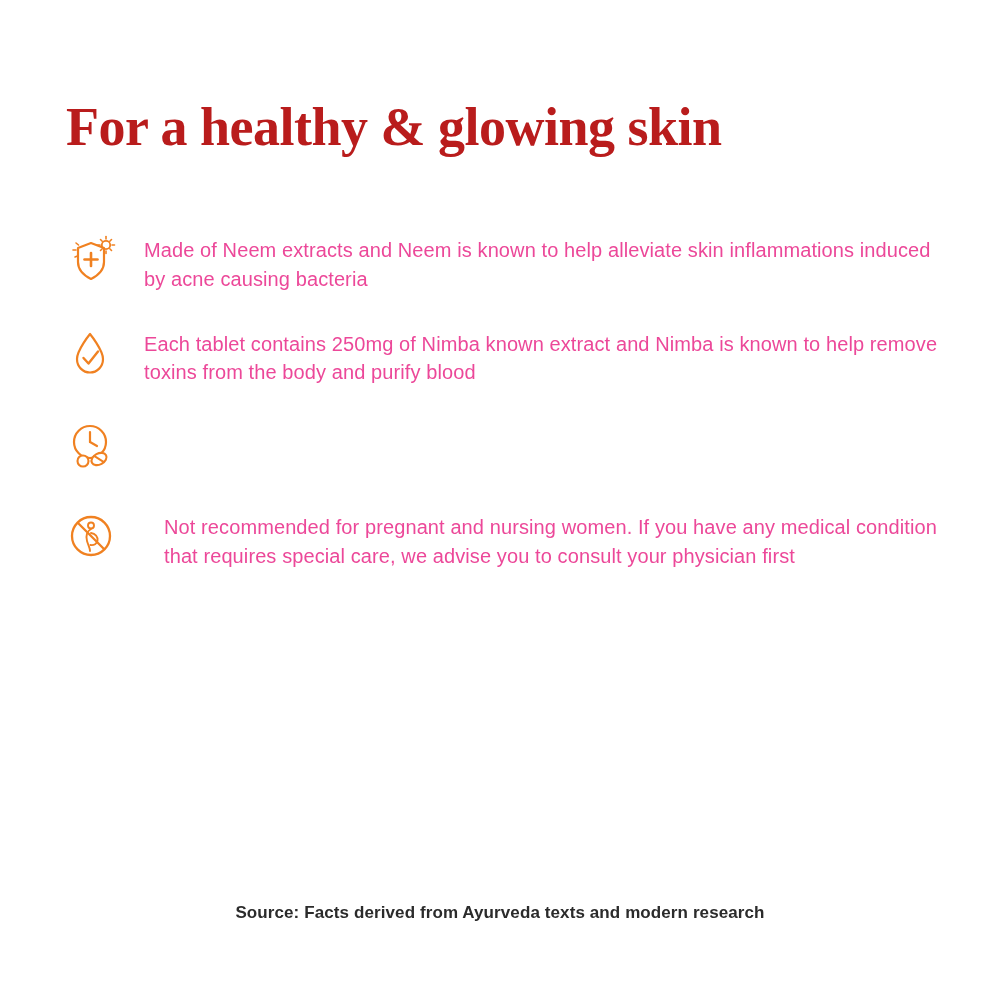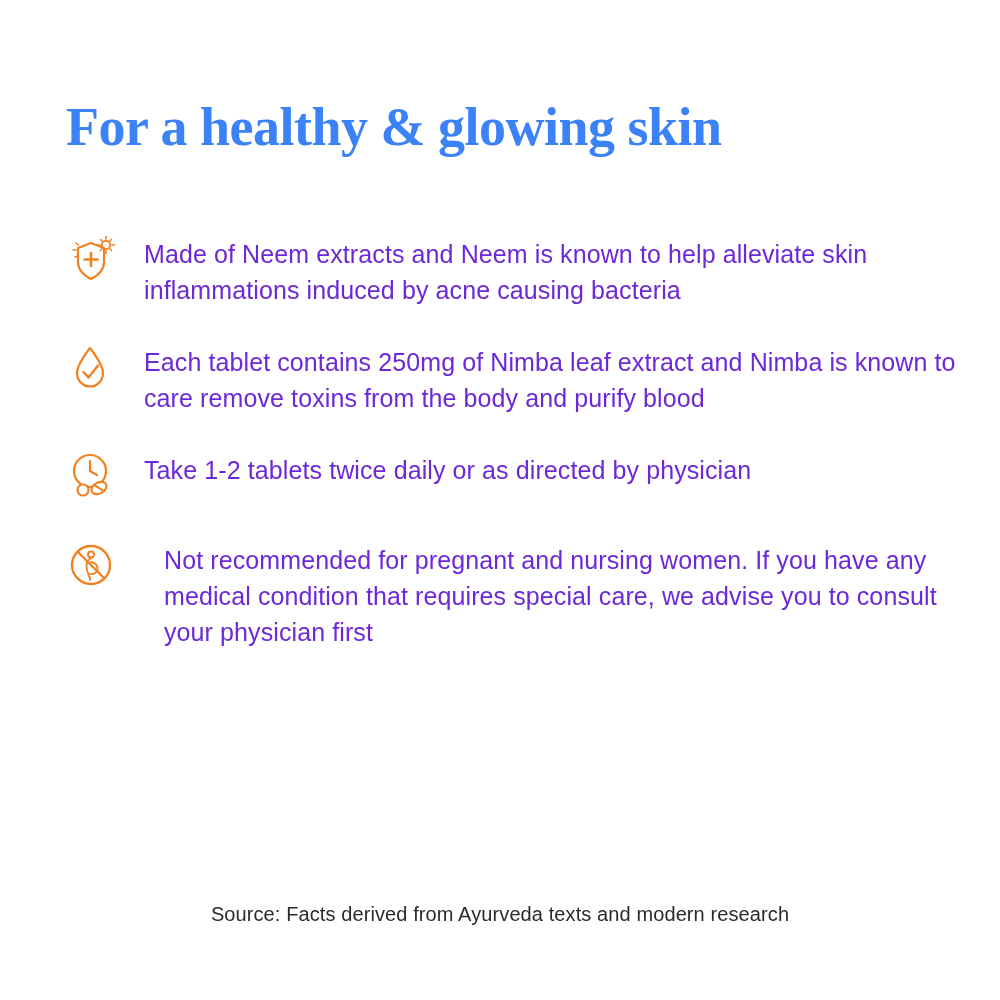--- a/index.html
+++ b/index.html
@@ -21,21 +21,21 @@
     box-sizing: border-box;
   }
   .headline {
     position: absolute;
     left: 66px;
     top: 96px;
     font-family: "Liberation Serif", serif;
     font-weight: bold;
     font-size: 54px;
     letter-spacing: -0.5px;
-    color: #3b82f6;
+    color: #b91c1c;
     line-height: 1.15;
     white-space: nowrap;
   }
   .benefits {
     position: absolute;
     left: 66px;
     top: 232px;
     width: 890px;
   }
   .benefit-row {
@@ -51,41 +51,42 @@
     align-items: flex-start;
     justify-content: flex-start;
     padding-top: 2px;
     box-sizing: border-box;
   }
   .benefit-icon svg {
     display: block;
   }
   .benefit-text {
     flex: 1 1 auto;
-    font-size: 25px;
+    font-size: 20px;
     line-height: 1.44;
-    color: #6d28d9;
+    color: #ec4899;
     padding-top: 4px;
     letter-spacing: 0.1px;
   }
   .row-0 .benefit-text { width: 740px; }
   .row-1 .benefit-text { width: 730px; }
   .row-2 .benefit-text { width: 800px; }
   .row-3 .benefit-text { width: 700px; }
   .row-4 .benefit-text { width: 790px; margin-left: 20px; }
 
   .source {
     position: absolute;
     left: 0;
     right: 0;
     top: 903px;
     text-align: center;
-    font-size: 20px;
+    font-size: 17px;
     color: #2b2b2b;
     letter-spacing: 0.1px;
+    font-weight: bold;
   }
 </style>
 </head>
 <body>
 
 <div class="page">
 
   <div class="headline">For a healthy &amp; glowing skin</div>
 
   <div class="benefits">
@@ -113,36 +114,35 @@
       <div class="benefit-text">Made of Neem extracts and Neem is known to help alleviate skin inflammations induced by acne causing bacteria</div>
     </div>
 
     <div class="benefit-row row-1">
       <div class="benefit-icon">
         <svg width="52" height="52" viewBox="0 0 52 52" fill="none">
           <path d="M24 6 C24 6 11 22 11 31 C11 38.7 16.8 44.5 24 44.5 C31.2 44.5 37 38.7 37 31 C37 22 24 6 24 6 Z" stroke="#F08121" stroke-width="2.2" fill="none" stroke-linejoin="round"></path>
           <path d="M17.5 30 L22.5 35.5 L32 23.5" stroke="#F08121" stroke-width="2.4" fill="none" stroke-linecap="round" stroke-linejoin="round"></path>
         </svg>
       </div>
-      <div class="benefit-text">Each tablet contains 250mg of Nimba leaf extract and Nimba is known to care remove toxins from the body and purify blood</div>
+      <div class="benefit-text">Each tablet contains 250mg of Nimba known extract and Nimba is known to help remove toxins from the body and purify blood</div>
     </div>
 
 
     <div class="benefit-row row-3">
       <div class="benefit-icon">
         <svg width="52" height="52" viewBox="0 0 52 52" fill="none">
           <circle cx="24" cy="21" r="16" stroke="#F08121" stroke-width="2.2" fill="none"></circle>
           <line x1="24" y1="11" x2="24" y2="21" stroke="#F08121" stroke-width="2.2" stroke-linecap="round"></line>
           <line x1="24" y1="21" x2="31" y2="25" stroke="#F08121" stroke-width="2.2" stroke-linecap="round"></line>
           <ellipse cx="33" cy="38" rx="8" ry="5.5" transform="rotate(-28 33 38)" stroke="#F08121" stroke-width="2.1" fill="#ffffff"></ellipse>
           <line x1="28.5" y1="35.2" x2="37.5" y2="40.8" stroke="#F08121" stroke-width="2" stroke-linecap="round"></line>
           <circle cx="17" cy="40" r="5.5" stroke="#F08121" stroke-width="2.1" fill="#ffffff"></circle>
         </svg>
       </div>
-      <div class="benefit-text">Take 1-2 tablets twice daily or as directed by physician</div>
     </div>
 
     <div class="benefit-row row-4">
       <div class="benefit-icon">
         <svg width="52" height="52" viewBox="0 0 52 52" fill="none">
           <circle cx="25" cy="25" r="19" stroke="#F08121" stroke-width="2.3" fill="none"></circle>
           <line x1="12" y1="12" x2="38" y2="38" stroke="#F08121" stroke-width="2.3" stroke-linecap="round"></line>
           <circle cx="25" cy="14.5" r="3" stroke="#F08121" stroke-width="1.9" fill="none"></circle>
           <path d="M25 18 C21 20 19.5 25 21 30 C22.5 35 24 37 24 40" stroke="#F08121" stroke-width="1.9" fill="none" stroke-linecap="round"></path>
           <path d="M25 22 C29.5 22.5 32 26 31.5 29.5 C31 33 28 34.5 24.5 34" stroke="#F08121" stroke-width="1.9" fill="none" stroke-linecap="round"></path>

